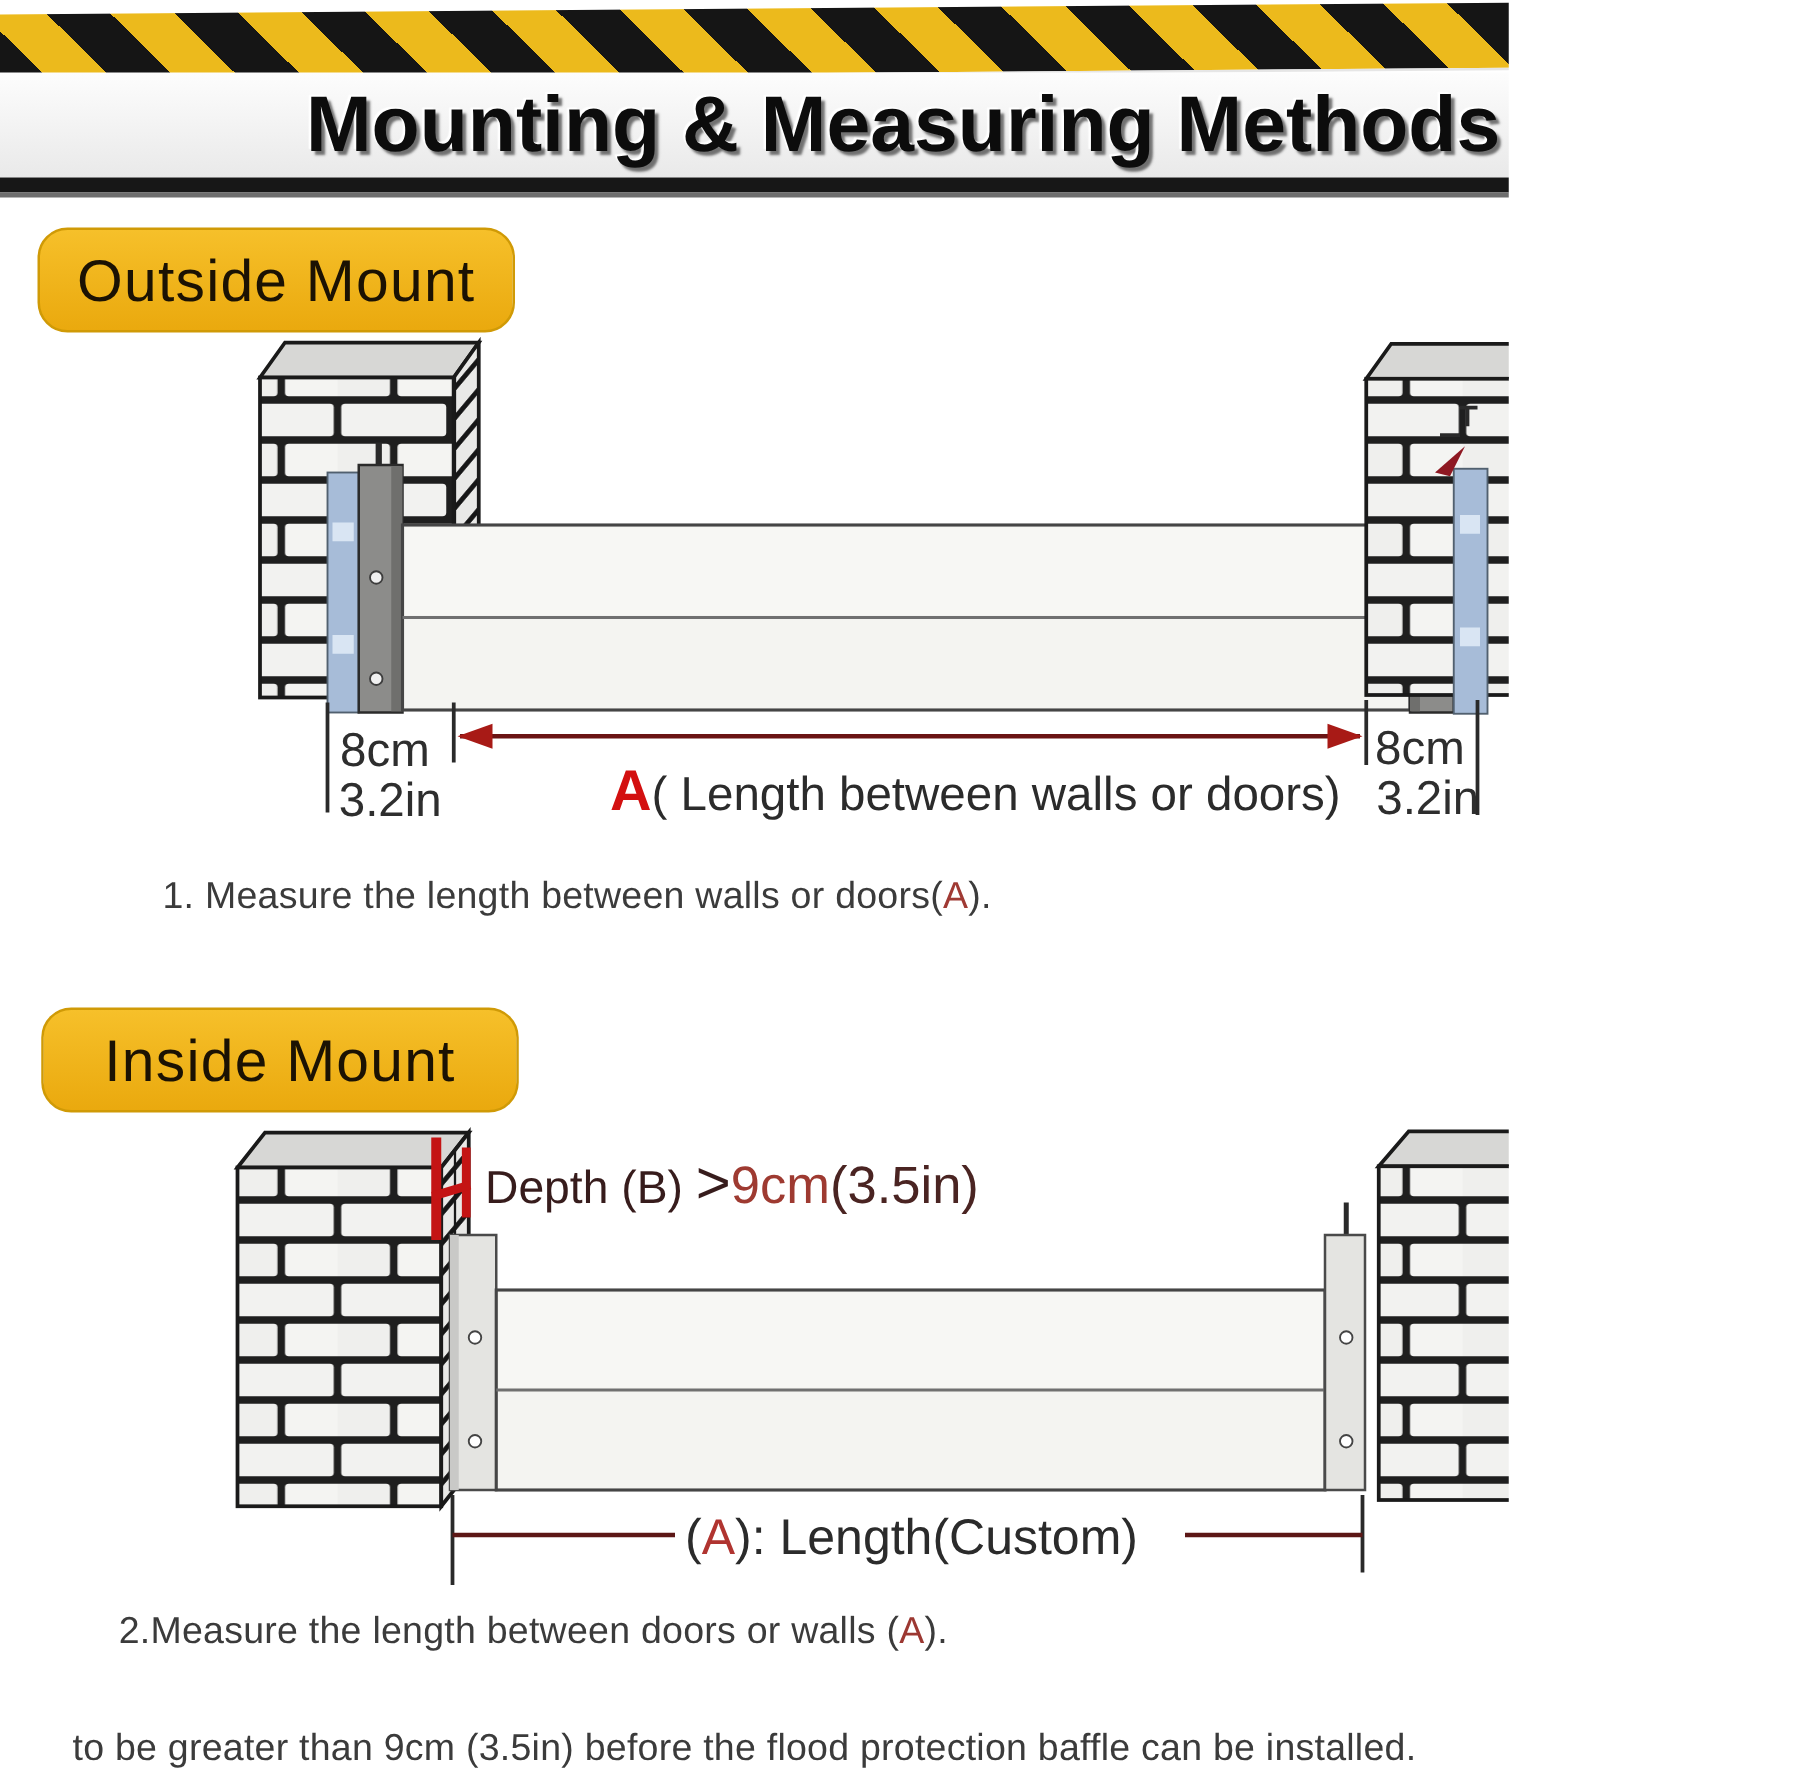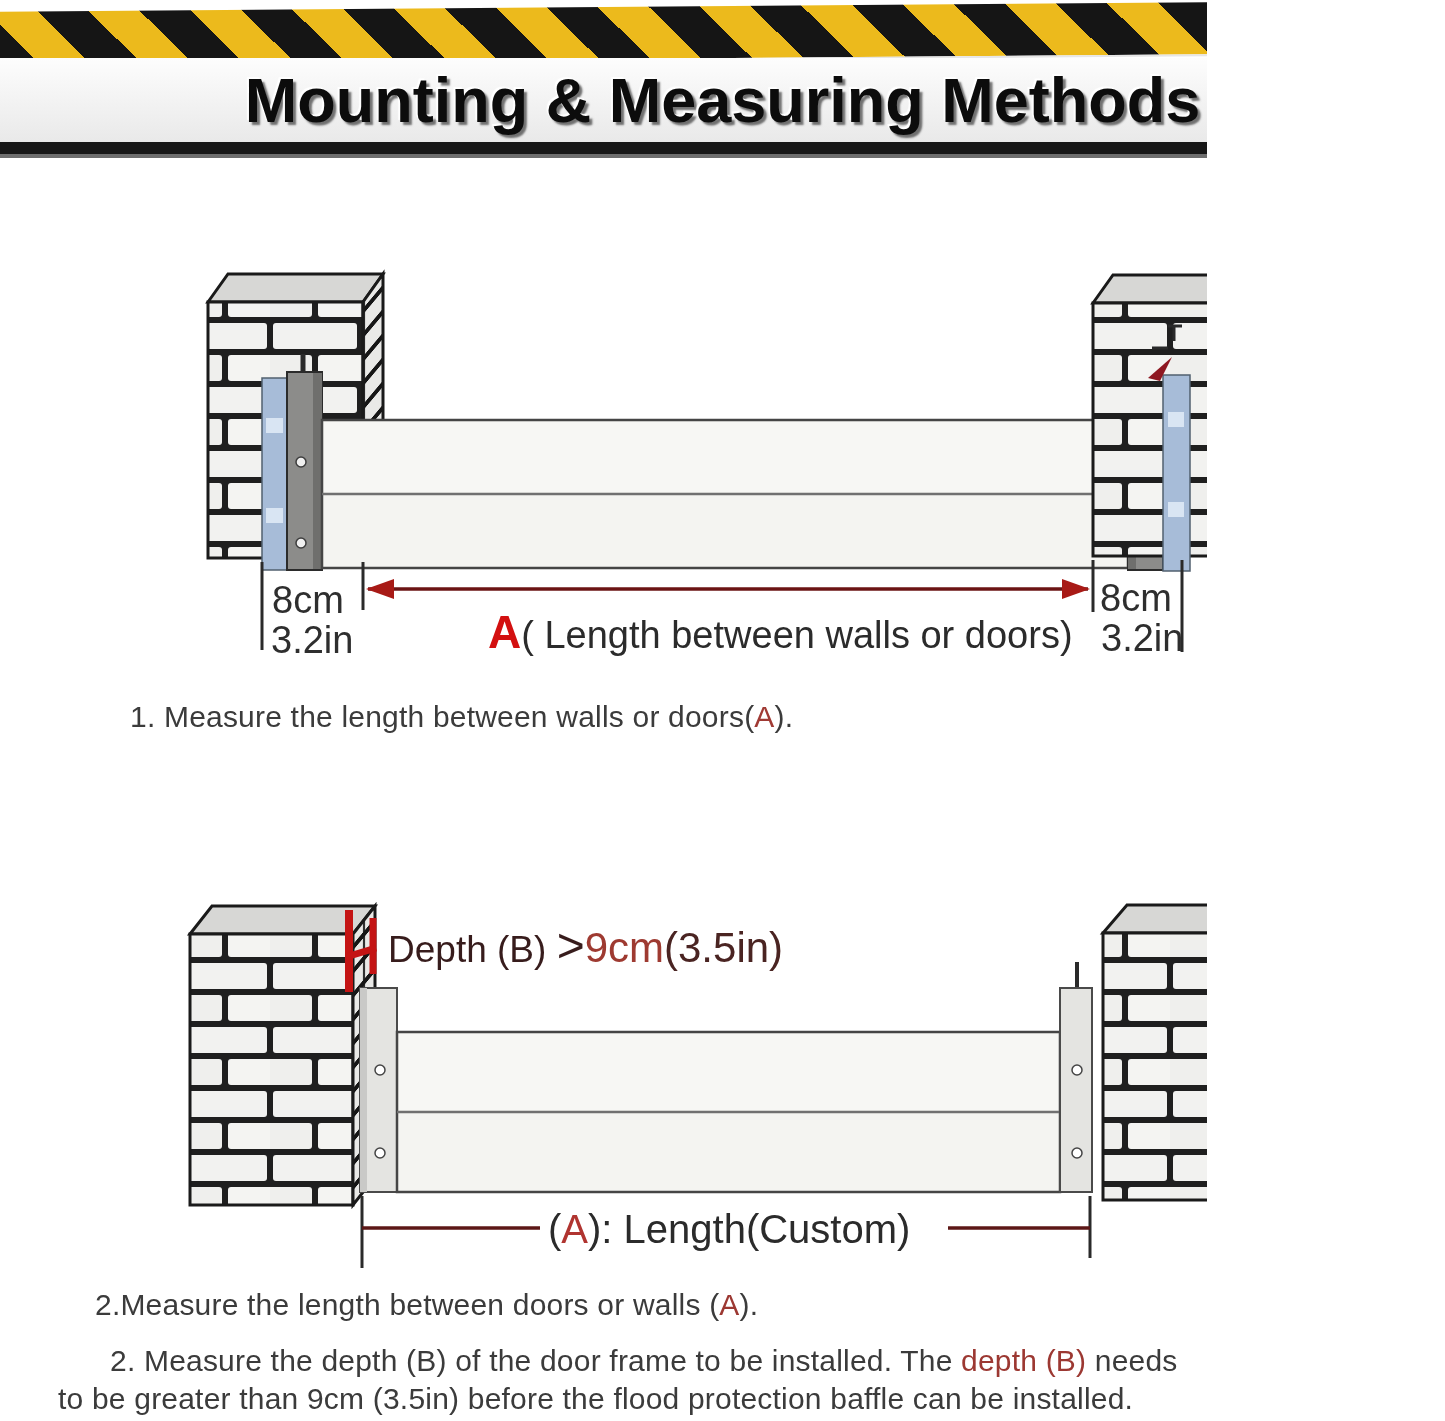--- a/index.html
+++ b/index.html
@@ -45,20 +45,23 @@
 <div class="stage">
 
   <div class="hazard"></div>
 
   <div class="banner">
     <div class="title">Mounting &amp; Measuring Methods</div>
   </div>
   <div class="bar-black"></div>
   <div class="bar-gray"></div>
 
+  <div class="pill" id="pill-outside">
+    <span>Outside Mount</span>
+  </div>
 
   <svg class="diagram" id="diagram-outside" viewBox="0 266 1445 400">
     <defs>
       <pattern id="brickF1" width="90" height="64" patternUnits="userSpaceOnUse">
         <rect width="90" height="64" fill="#1f1f1f"></rect>
         <rect x="3" y="3" width="84" height="26" rx="3" fill="#f2f2f0"></rect>
         <rect x="-42" y="35" width="84" height="26" rx="3" fill="#efefed"></rect>
         <rect x="48" y="35" width="84" height="26" rx="3" fill="#f4f4f2"></rect>
       </pattern>
       <pattern id="brickS1" width="26" height="24" patternUnits="userSpaceOnUse" patternTransform="skewY(-50)">
@@ -127,20 +130,23 @@
 
     <text x="272" y="613" font-size="38" fill="#2e2e2e">8cm</text>
     <text x="271" y="653" font-size="38" fill="#2e2e2e">3.2in</text>
     <text x="1100" y="611" font-size="38" fill="#2e2e2e">8cm</text>
     <text x="1101" y="651" font-size="38" fill="#2e2e2e">3.2in</text>
     <text x="488" y="648" font-size="38"><tspan font-size="46" font-weight="bold" fill="#d31010">A</tspan><tspan fill="#2b2b2b">( Length between walls or doors)</tspan></text>
   </svg>
 
   <div class="step" id="o-step1"><span>1. Measure the length between walls or doors(</span><span class="accent">A</span><span>).</span></div>
 
+  <div class="pill" id="pill-inside">
+    <span>Inside Mount</span>
+  </div>
 
   <svg class="diagram" id="diagram-inside" viewBox="0 895 1445 390">
     <defs>
       <pattern id="brickF2" width="90" height="64" patternUnits="userSpaceOnUse">
         <rect width="90" height="64" fill="#1f1f1f"></rect>
         <rect x="3" y="3" width="84" height="26" rx="3" fill="#f2f2f0"></rect>
         <rect x="-42" y="35" width="84" height="26" rx="3" fill="#efefed"></rect>
         <rect x="48" y="35" width="84" height="26" rx="3" fill="#f4f4f2"></rect>
       </pattern>
       <pattern id="brickS2" width="26" height="24" patternUnits="userSpaceOnUse" patternTransform="skewY(-50)">
@@ -192,16 +198,15 @@
     <g>
       <line x1="362" y1="1196" x2="362" y2="1268" stroke="#2a2a2a" stroke-width="3"></line>
       <line x1="1090" y1="1196" x2="1090" y2="1258" stroke="#2a2a2a" stroke-width="3"></line>
       <line x1="362" y1="1228" x2="540" y2="1228" stroke="#5c1716" stroke-width="3.5"></line>
       <line x1="948" y1="1228" x2="1090" y2="1228" stroke="#5c1716" stroke-width="3.5"></line>
     </g>
     <text x="548" y="1243" font-size="40"><tspan fill="#2b2b2b">(</tspan><tspan fill="#b03430">A</tspan><tspan fill="#2b2b2b">): Length(Custom)</tspan></text>
   </svg>
 
   <div class="step" id="i-step1"><span>2.Measure the length between doors or walls (</span><span class="accent-bright">A</span><span>).</span></div>
-  <div class="step" id="i-step2"><span>2. Measure the depth (B) of the door frame to be installed. The </span><span class="accent-bright">depth (B)</span><span> needs</span></div>
   <div class="step" id="i-step3"><span>to be greater than 9cm (3.5in) before the flood protection baffle can be installed.</span></div>
 
 </div>
 
 </body></html>

